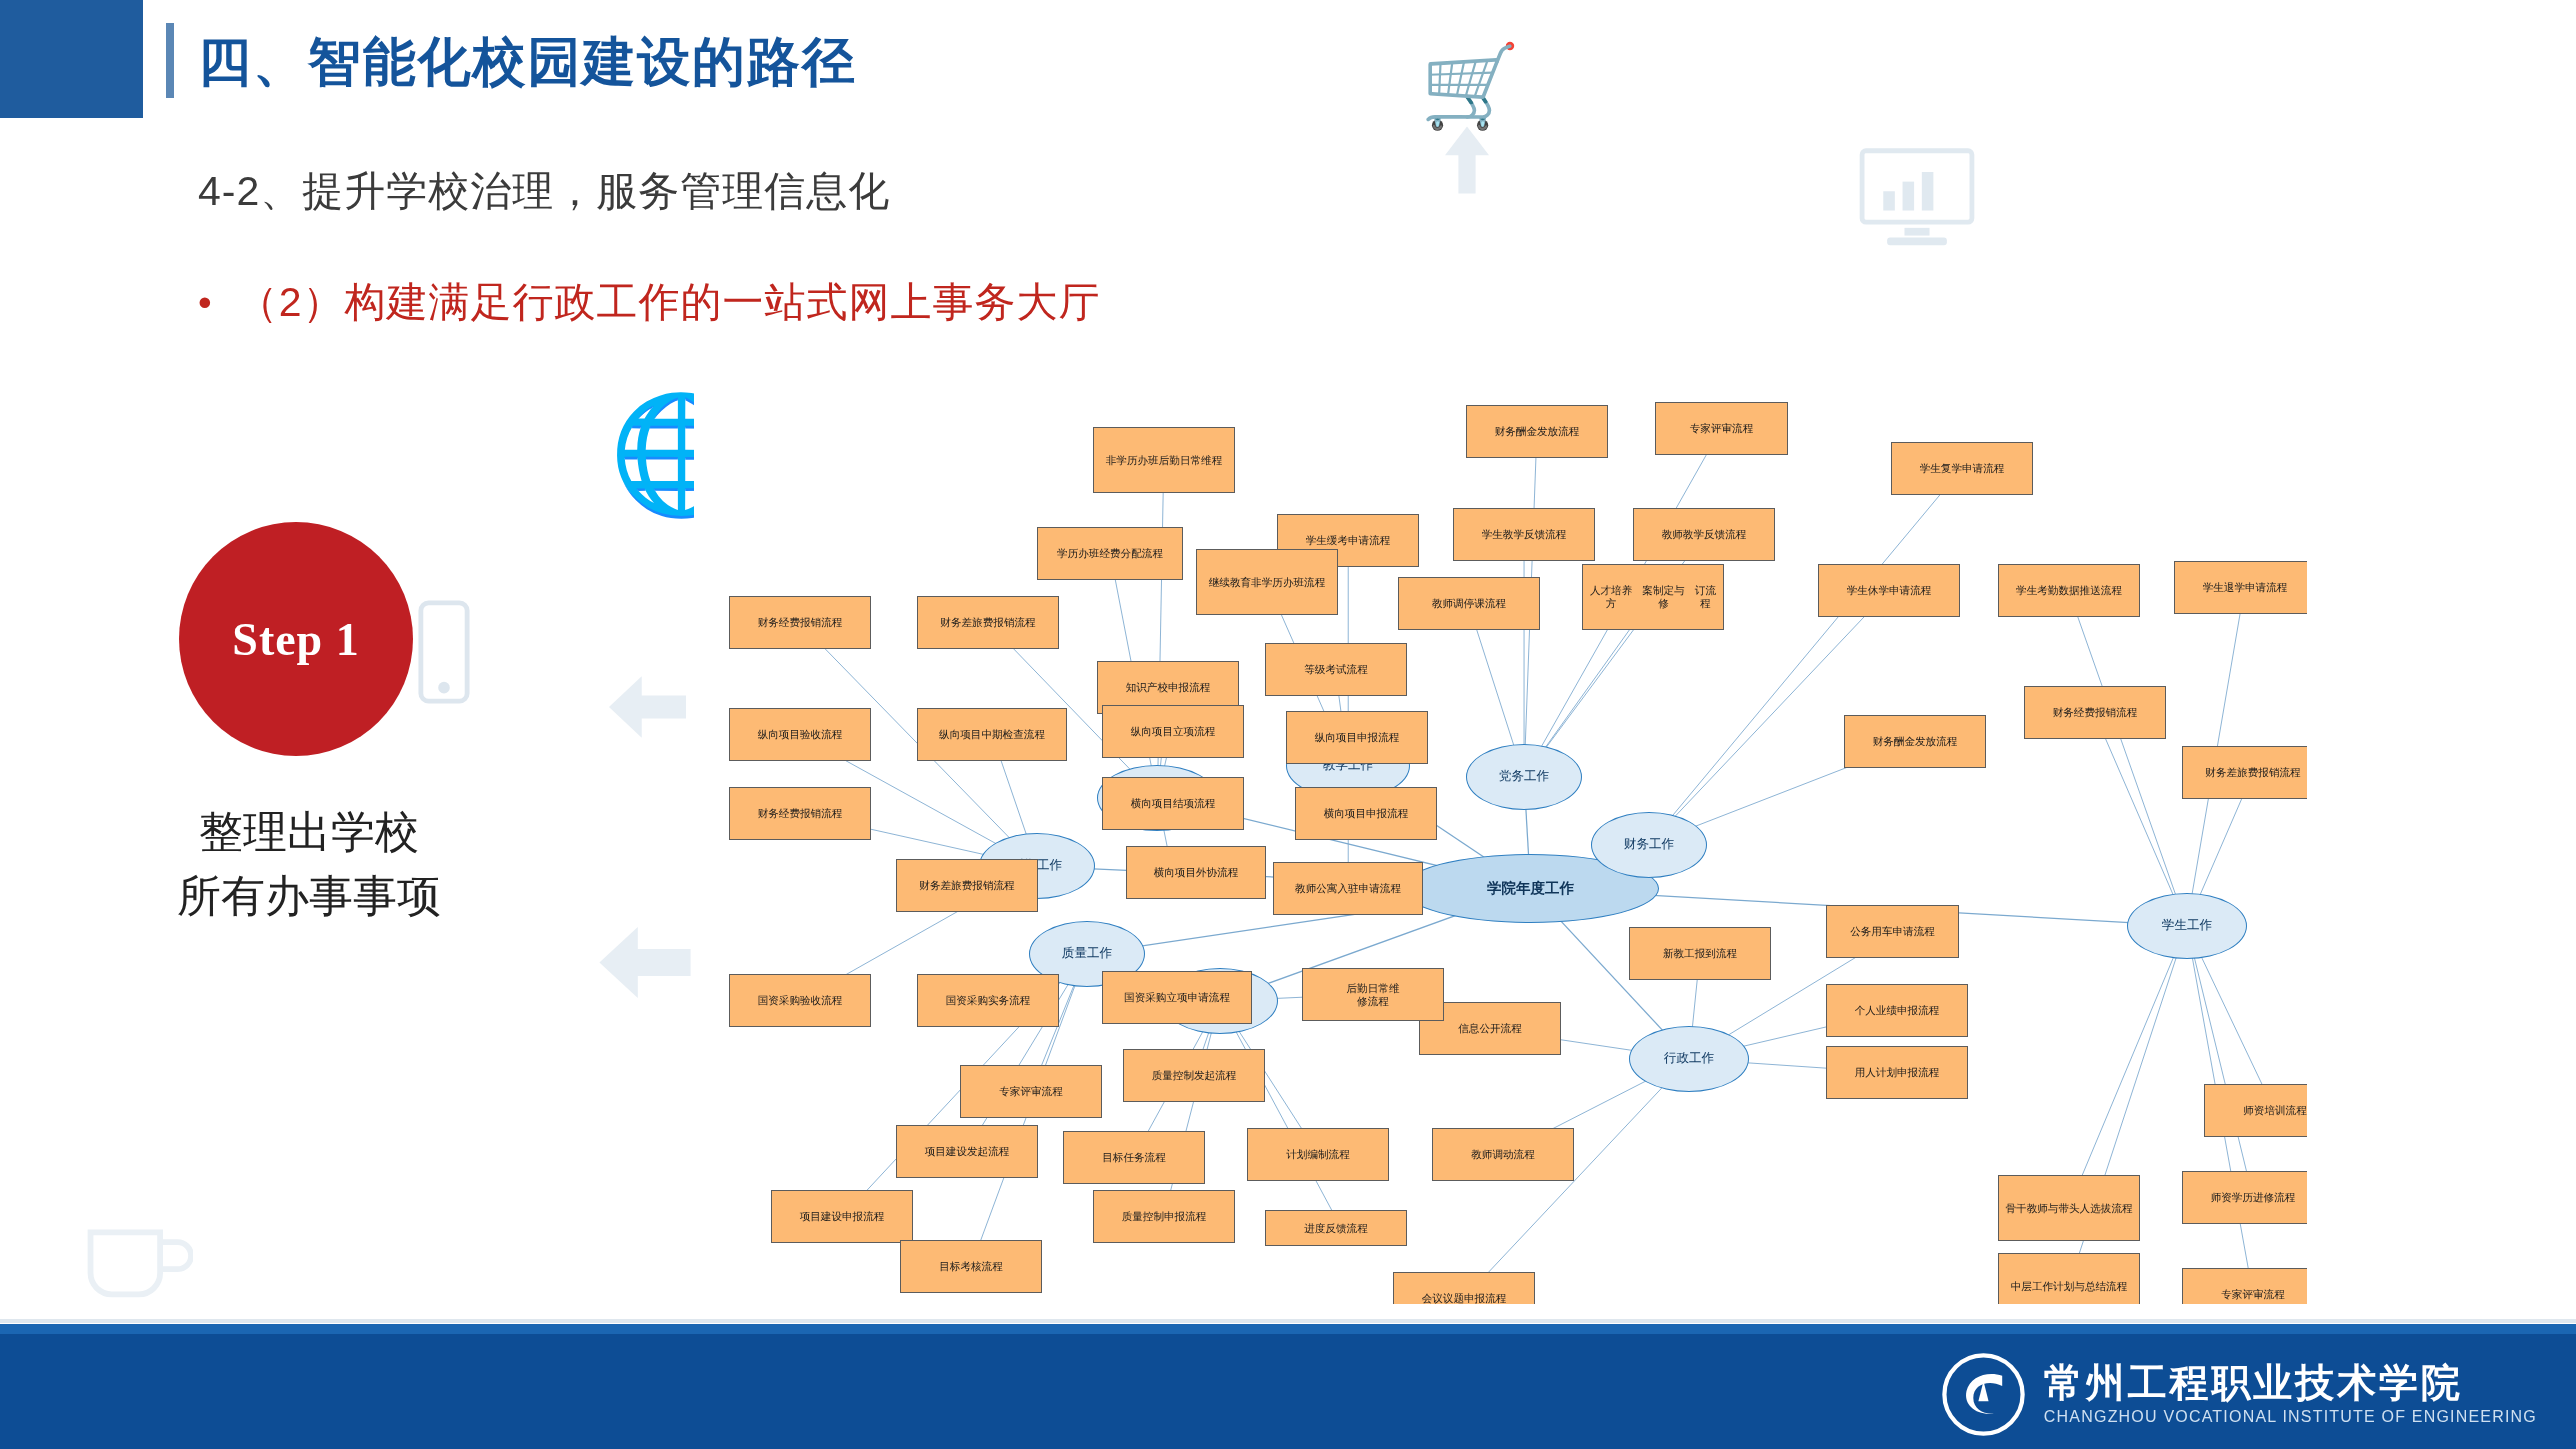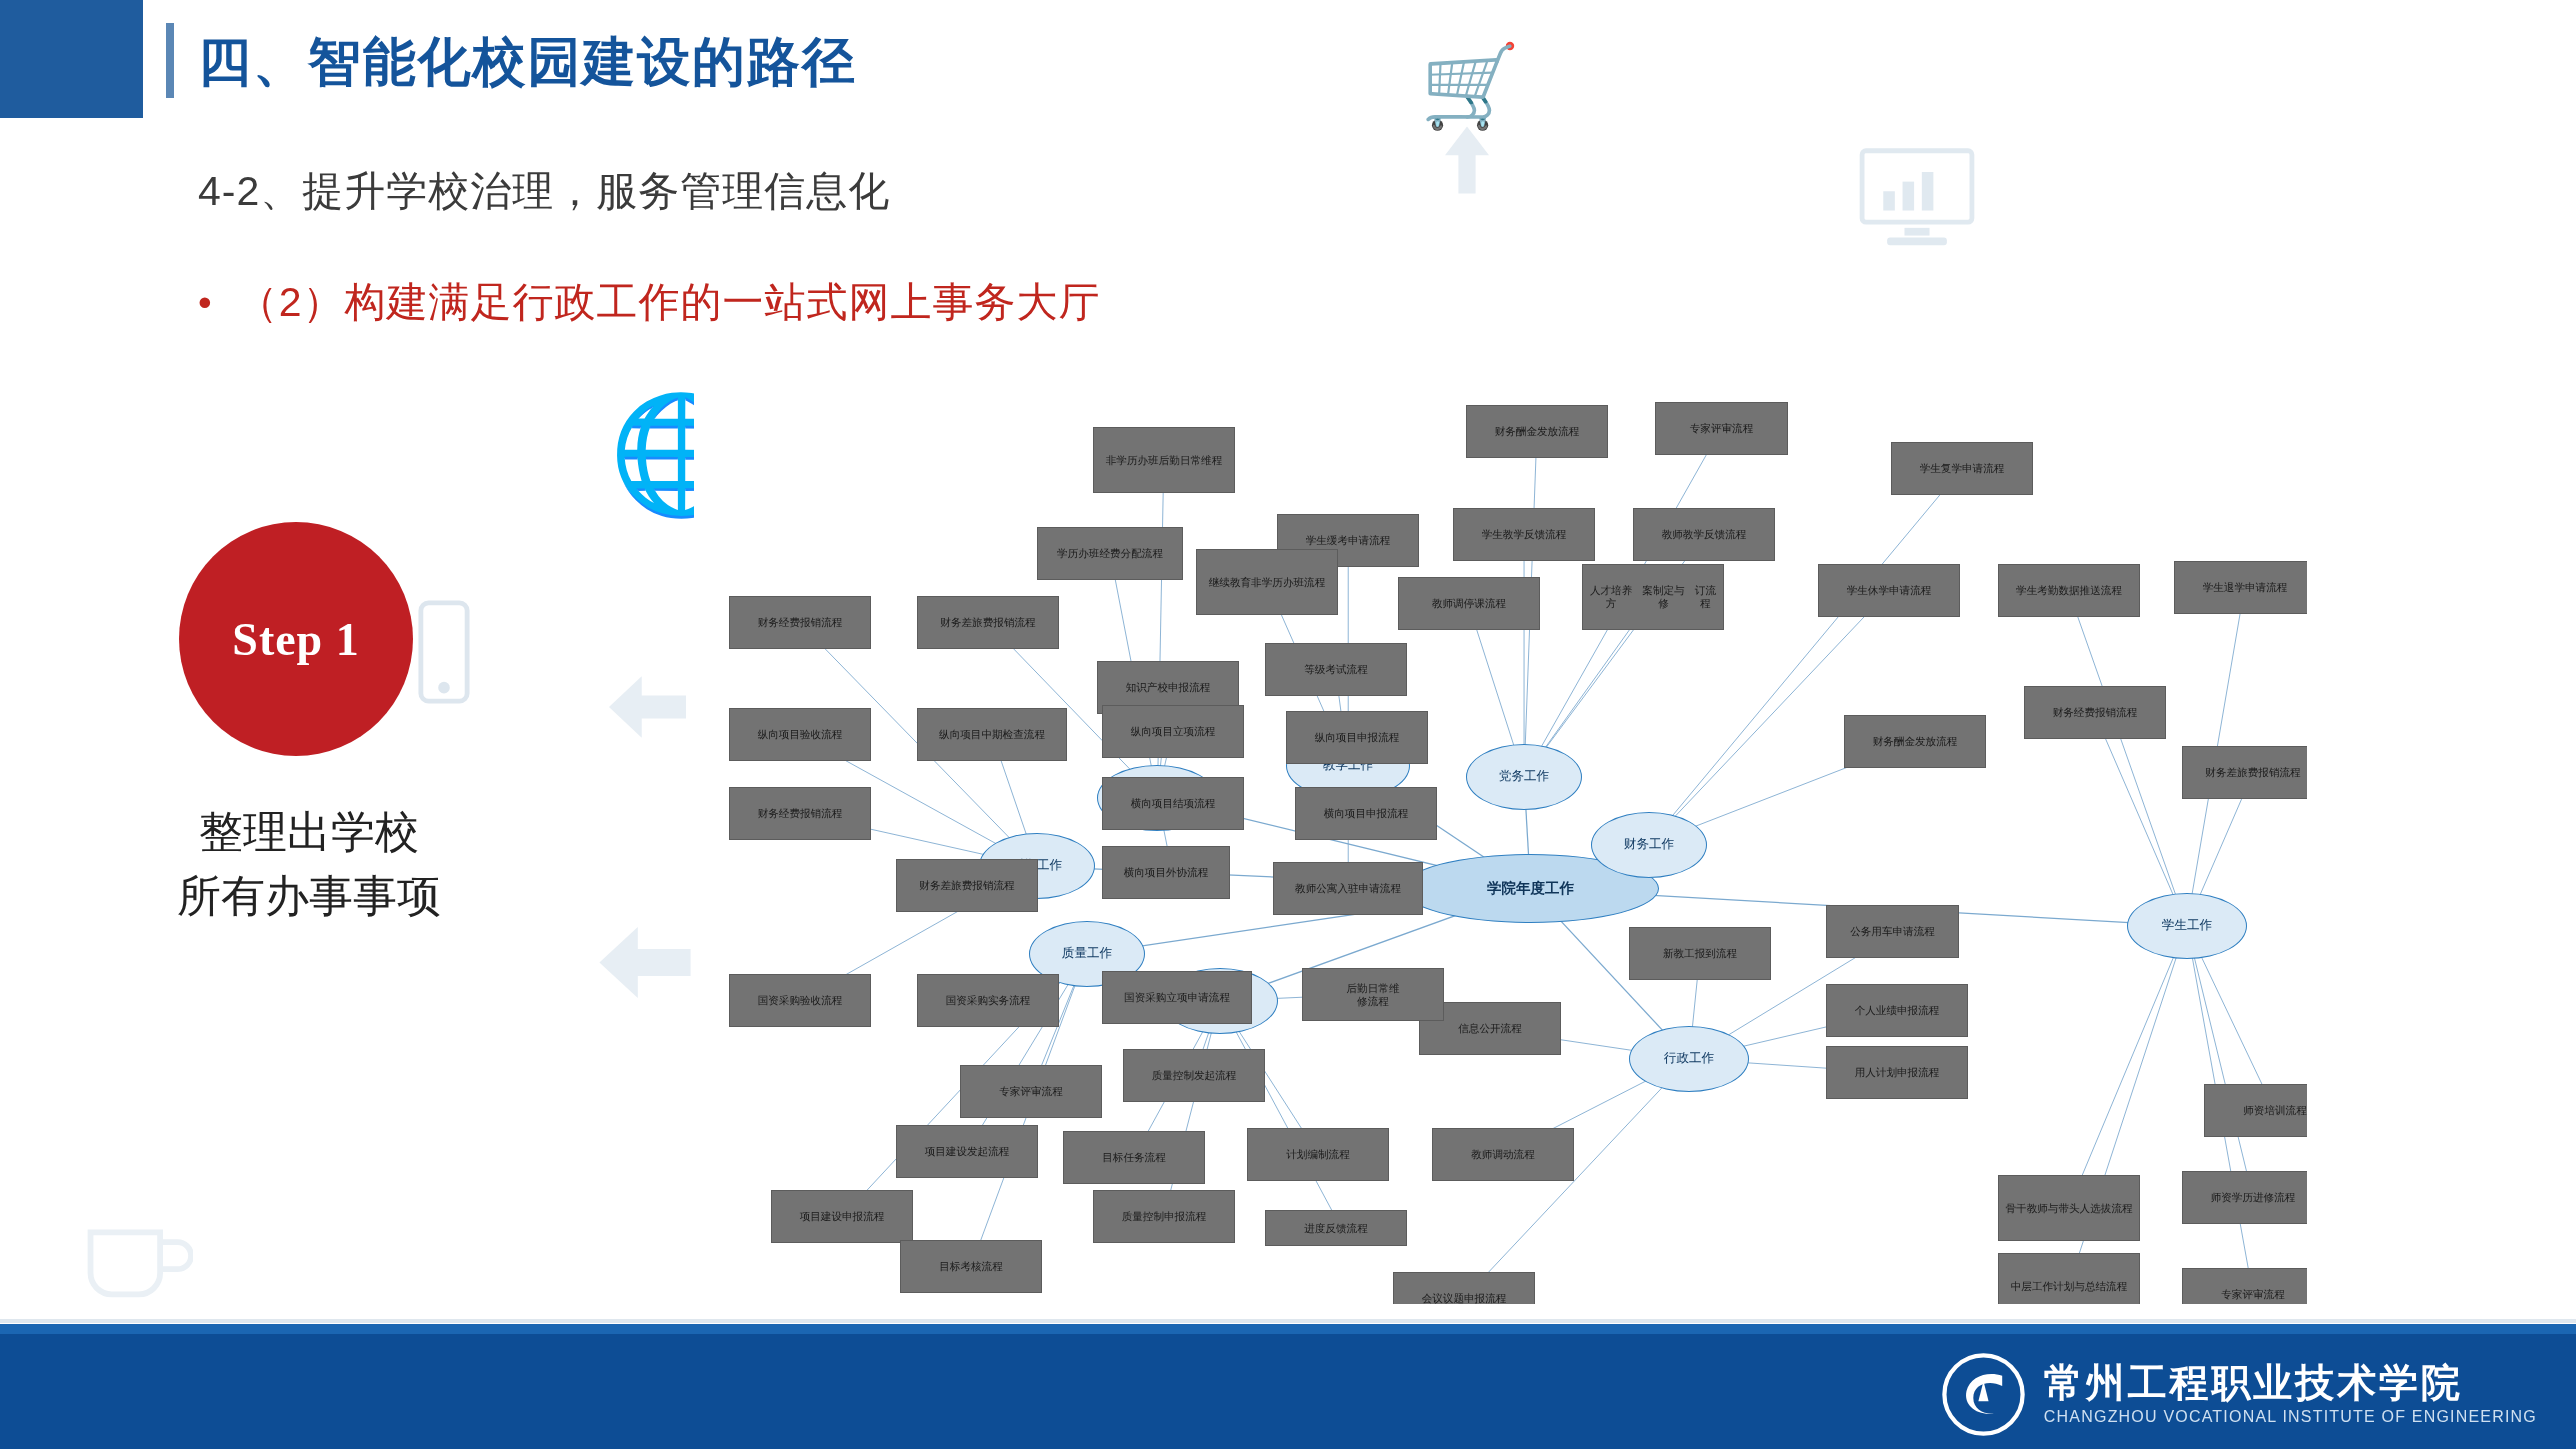--- a/index.html
+++ b/index.html
@@ -54,21 +54,21 @@
     font-size:44px;color:#222;line-height:1.45;
   }
   
   .diagram-panel{
     position:absolute;left:694px;top:365px;width:1613px;height:939px;
     background:#ffffff;overflow:hidden;
   }
   .diagram-panel svg{position:absolute;left:0;top:0;}
   .node-rect{
     position:absolute;box-sizing:border-box;
-    border:1px solid #5c5c5c;background:#737373;
+    border:1px solid #5c5c5c;background:#fdba74;
     display:flex;align-items:center;justify-content:center;text-align:center;
     font-size:10.6px;color:#1a1a1a;line-height:1.22;padding:1px 1.9px;
   }
   .node-ellipse{
     position:absolute;box-sizing:border-box;
     border:1px solid #2f7fc1;border-radius:50%;
     background:#dbeaf6;
     display:flex;align-items:center;justify-content:center;text-align:center;
     font-size:12.6px;color:#123b63;line-height:1.2;
   }
@@ -358,21 +358,21 @@
         <div>项流程</div>
       </div>
       <div class="node-rect" style="left: 35px; top: 422px; width: 142px; height: 53px;">
         <div>财务经费报</div>
         <div>销流程</div>
       </div>
       <div class="node-rect" style="left: 601px; top: 422px; width: 142px; height: 53px;">
         <div>横向项目申</div>
         <div>报流程</div>
       </div>
-      <div class="node-rect" style="left: 408px; top: 481px; width: 128px; height: 53px;">
+      <div class="node-rect" style="left: 432px; top: 481px; width: 140px; height: 53px;">
         <div>横向项目外</div>
         <div>协流程</div>
       </div>
       <div class="node-rect" style="left: 202px; top: 494px; width: 142px; height: 53px;">
         <div>财务差旅费</div>
         <div>报销流程</div>
       </div>
       <div class="node-rect" style="left: 579px; top: 497px; width: 150px; height: 53px;">
         <div>教师公寓入</div>
         <div>驻申请流程</div>

